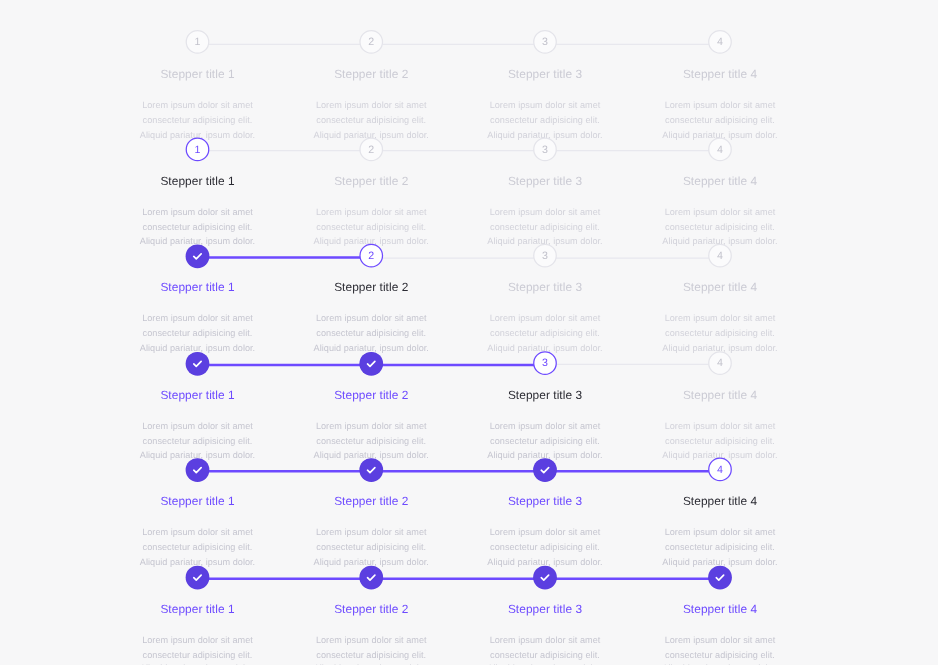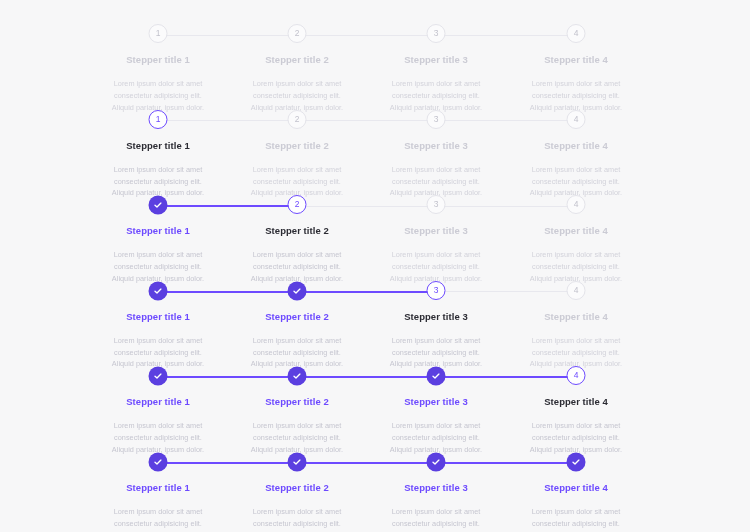--- a/index.html
+++ b/index.html
@@ -110,21 +110,21 @@
   }
   .check-icon svg { display: block; width: 10px; height: 10px; }
 
   .step-body {
     padding: 0 6px;
     margin-top: 8px;
   }
 
   .step-title {
     font-size: 9.5px;
-    font-weight: bold;
+    font-weight: normal;
     line-height: 1.3;
     margin: 0 0 5px 0;
     color: #cbcbd4;
     letter-spacing: 0.05px;
   }
   .step-title.active   { color: #2b2b33; }
   .step-title.done     { color: #6d4aff; }
 
   .step-desc {
     font-size: 7.3px;

